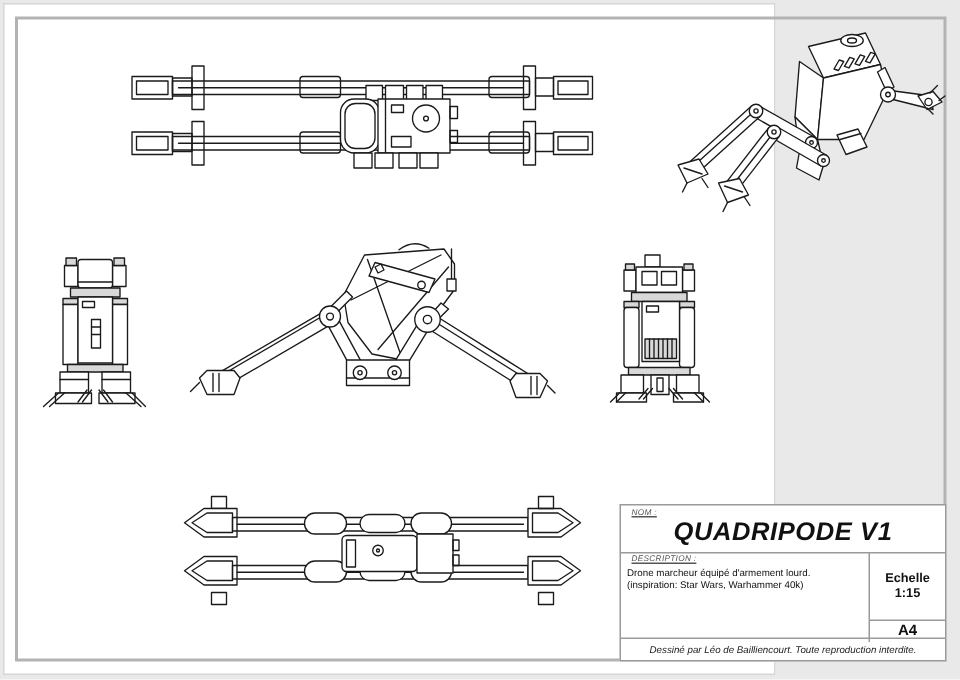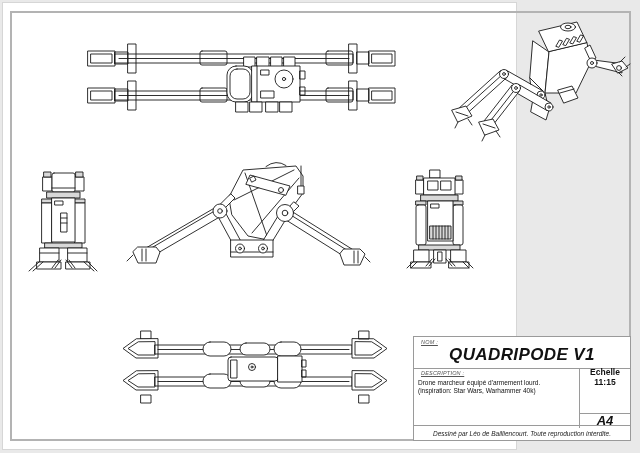--- a/index.html
+++ b/index.html
@@ -31,26 +31,26 @@
   .tb-title{
     position:absolute;top:8px;left:0;right:0;text-align:center;
     font-size:17px;font-style:italic;font-weight:600;letter-spacing:.4px;white-space:nowrap;
   }
   .tb-mid{position:absolute;top:31px;left:0;right:0;height:60px;}
   .tb-desc{position:absolute;left:0;top:0;bottom:0;width:165px;}
   .tb-desc-lines{position:absolute;top:11px;left:4px;right:2px;font-size:6.5px;line-height:8px;color:#111;}
   .tb-right{position:absolute;left:165px;top:0;bottom:0;right:0;border-left:1px solid #9a9a9a;}
   .tb-scale{
     position:absolute;top:0;left:0;right:0;height:45px;border-bottom:1px solid #9a9a9a;
-    display:flex;flex-direction:column;align-items:center;
+    display:flex;flex-direction:column;justify-content:center;align-items:center;
     font-weight:bold;font-size:8.5px;line-height:9.5px;
   }
   .tb-format{
     position:absolute;top:45px;bottom:0;left:0;right:0;
-    display:flex;align-items:center;justify-content:center;font-weight:bold;font-size:13px;font-style:italic;
+    display:flex;align-items:center;justify-content:center;font-weight:bold;font-size:10px;
   }
   .tb-credit{
     position:absolute;bottom:0;left:0;right:0;height:14px;border-top:1px solid #9a9a9a;
     display:flex;align-items:center;justify-content:center;
     font-style:italic;font-size:6.5px;color:#222;white-space:nowrap;
   }
 </style>
 </head>
 <body>
 
@@ -324,20 +324,20 @@
       <div class="tb-desc">
         <span class="tb-label">DESCRIPTION :</span>
         <div class="tb-desc-lines">
           <div>Drone marcheur équipé d'armement lourd.</div>
           <div>(inspiration: Star Wars, Warhammer 40k)</div>
         </div>
       </div>
       <div class="tb-right">
         <div class="tb-scale">
           <div>Echelle</div>
-          <div>11:15</div>
+          <div>1:15</div>
         </div>
         <div class="tb-format">A4</div>
       </div>
     </div>
     <div class="tb-credit">Dessiné par Léo de Bailliencourt. Toute reproduction interdite.</div>
   </div>
 </div>
 
 </body></html>

